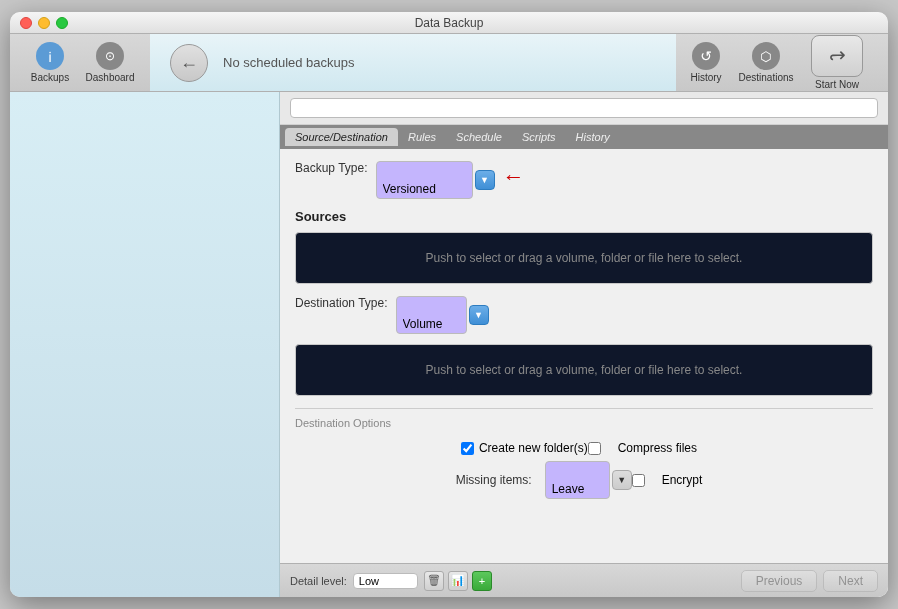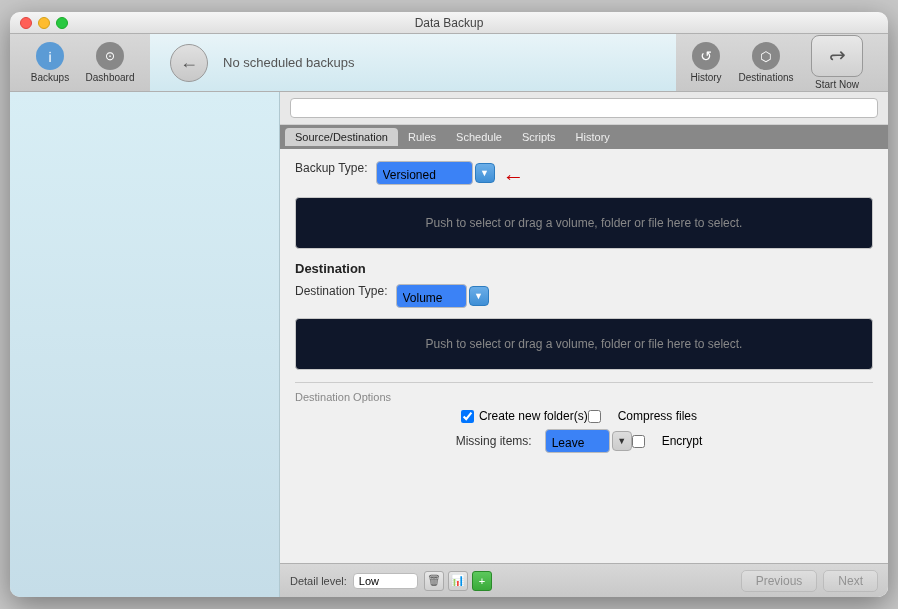--- a/index.html
+++ b/index.html
@@ -196,20 +196,21 @@
       align-items: center;
       gap: 5px;
     }
     
     .tab-bar {
       background: #888;
       display: flex;
       align-items: center;
       padding: 0 5px;
       height: 24px;
+      font-style: italic;
     }
     .tab {
       padding: 3px 10px;
       font-size: 11px;
       color: #eee;
       cursor: pointer;
       border-radius: 4px 4px 0 0;
       background: transparent;
     }
     .tab.active {
@@ -234,24 +235,24 @@
       margin-right: 8px;
       white-space: nowrap;
     }
     .select-wrapper {
       position: relative;
       display: inline-flex;
       align-items: center;
     }
     .form-select {
       appearance: none;
-      background: #3b82f6;
+      background: #c4b5fd;
       border: 1px solid #bbb;
       border-radius: 4px;
-      padding: 6px 22px 2px 6px;
+      padding: 20px 22px 2px 6px;
       font-size: 12px;
       cursor: pointer;
       outline: none;
     }
     .select-btn {
       width: 20px;
       height: 20px;
       background: linear-gradient(to bottom, #6baee8, #3f8fd6);
       border: 1px solid #2d7cc0;
       border-radius: 4px;
@@ -287,21 +288,21 @@
       margin-bottom: 12px;
     }
     .destination-options {
       border-top: 1px solid #ccc;
       padding-top: 8px;
       margin-top: 4px;
     }
     .dest-options-title {
       font-size: 11px;
       color: #888;
-      margin-bottom: 6px;
+      margin-bottom: 12px;
     }
     .checkbox-row {
       display: flex;
       align-items: center;
       justify-content: center;
       margin-bottom: 6px;
     }
     .checkbox-left {
       display: flex;
       align-items: center;
@@ -463,25 +464,25 @@
               <option>Versioned</option>
               <option>Synchronize</option>
               <option>Clone</option>
             </select>
             <div class="select-btn">▼</div>
           </div>
 
           <span class="red-arrow">←</span>
         </div>
 
+        <div class="section-title">Sources</div>
         <div class="drop-zone">
           <span>Push to select or drag a volume, folder or file here to select.</span>
         </div>
 
-        <div class="section-title">Destination</div>
         <div class="form-row">
           <span class="form-label">Destination Type:</span>
           <div class="select-wrapper">
             <select class="form-select">
               <option>Volume</option>
               <option>Folder</option>
             </select>
             <div class="select-btn">▼</div>
           </div>
         </div>

